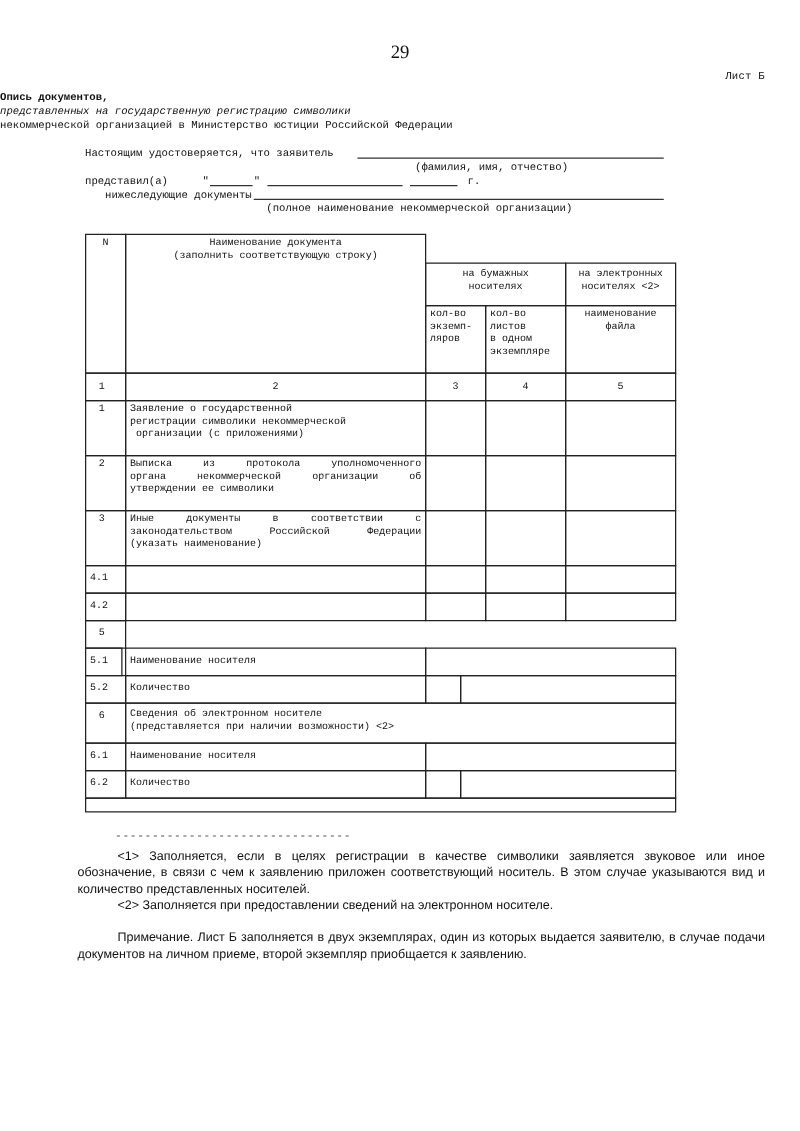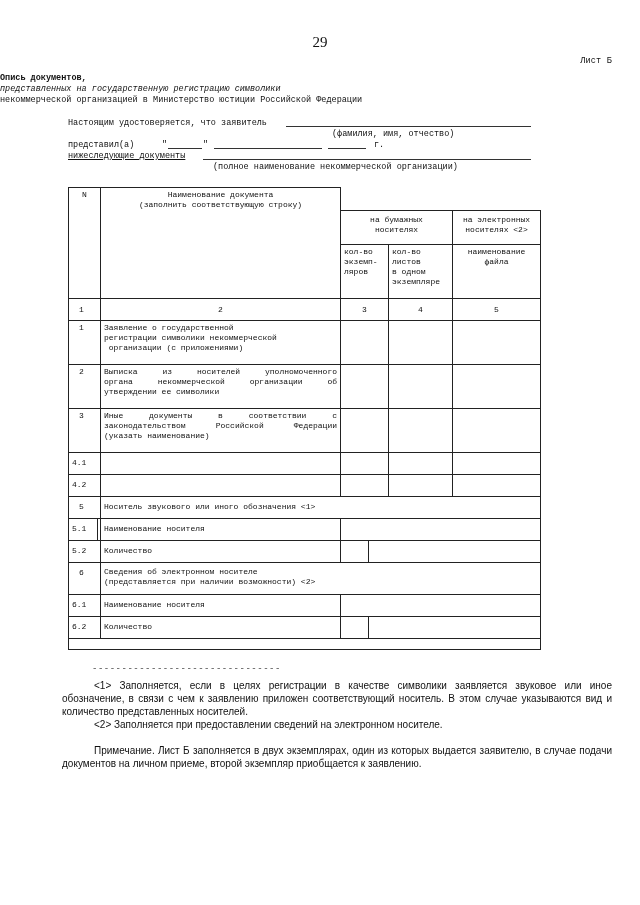--- a/index.html
+++ b/index.html
@@ -45,21 +45,21 @@
 <div class="abs mono form-line" style="left:332px; top:129px;">(фамилия, имя, отчество)</div>
 
 <div class="abs mono form-line" style="left:68px; top:140px;">представил(а)</div>
 <div class="abs mono form-line" style="left:162px; top:140px;">"</div>
 <div class="uline" style="left:168px; top:148px; width:34px;"></div>
 <div class="abs mono form-line" style="left:203px; top:140px;">"</div>
 <div class="uline" style="left:214px; top:148px; width:108px;"></div>
 <div class="uline" style="left:328px; top:148px; width:38px;"></div>
 <div class="abs mono form-line" style="left:374px; top:140px;">г.</div>
 
-<div class="abs mono form-line" style="left:68px; top:151px;text-decoration:underline;">нижеследующие документы</div>
+<div class="abs mono form-line" style="left:84px; top:151px;">нижеследующие документы</div>
 <div class="uline" style="left:203px; top:159px; width:328px;"></div>
 <div class="abs mono form-line" style="left:213px; top:162px;">(полное наименование некоммерческой организации)</div>
 
 <div id="doc-table" class="abs mono">
 
   <div class="cell center" style="left:0; top:0; width:33px; height:112px;">
     <span class="t">N</span>
   </div>
   <div class="cell center" style="left:32px; top:0; width:241px; height:112px;">
     <span class="t">Наименование документа</span>
@@ -100,21 +100,21 @@
     <span class="t">Заявление о государственной</span>
     <span class="t">регистрации символики некоммерческой</span>
     <span class="t" style="white-space:pre;"> организации (с приложениями)</span>
   </div>
   <div class="cell" style="left:272px; top:133px; width:49px; height:45px;"></div>
   <div class="cell" style="left:320px; top:133px; width:65px; height:45px;"></div>
   <div class="cell" style="left:384px; top:133px; width:89px; height:45px;"></div>
 
   <div class="cell" style="left:0; top:177px; width:33px; height:45px; padding-left:10px;">2</div>
   <div class="cell justify" style="left:32px; top:177px; width:241px; height:45px;">
-    <span class="t" style="text-align-last:justify;">Выписка из носителей уполномоченного</span>
+    <span class="t" style="text-align-last:justify;">Выписка из протокола уполномоченного</span>
     <span class="t" style="text-align-last:justify;">органа некоммерческой организации об</span>
     <span class="t">утверждении ее символики</span>
   </div>
   <div class="cell" style="left:272px; top:177px; width:49px; height:45px;"></div>
   <div class="cell" style="left:320px; top:177px; width:65px; height:45px;"></div>
   <div class="cell" style="left:384px; top:177px; width:89px; height:45px;"></div>
 
   <div class="cell" style="left:0; top:221px; width:33px; height:45px; padding-left:10px;">3</div>
   <div class="cell justify" style="left:32px; top:221px; width:241px; height:45px;">
     <span class="t" style="text-align-last:justify;">Иные документы в соответствии с</span>
@@ -131,21 +131,20 @@
   <div class="cell" style="left:320px; top:265px; width:65px; height:23px;"></div>
   <div class="cell" style="left:384px; top:265px; width:89px; height:23px;"></div>
 
   <div class="cell" style="left:0; top:287px; width:33px; height:23px; padding-top:5px;">4.2</div>
   <div class="cell" style="left:32px; top:287px; width:241px; height:23px;"></div>
   <div class="cell" style="left:272px; top:287px; width:49px; height:23px;"></div>
   <div class="cell" style="left:320px; top:287px; width:65px; height:23px;"></div>
   <div class="cell" style="left:384px; top:287px; width:89px; height:23px;"></div>
 
   <div class="cell" style="left:0; top:309px; width:33px; height:23px; padding-top:5px; padding-left:10px;">5</div>
-  <div class="cell" style="left:32px; top:309px; width:441px; height:23px; padding-top:5px;">Носитель звукового или иного обозначения &lt;1&gt;</div>
 
   <div class="cell" style="left:0; top:331px; width:30px; height:23px; padding-top:5px;">5.1</div>
   <div class="cell" style="left:32px; top:331px; width:241px; height:23px; padding-top:5px;">Наименование носителя</div>
   <div class="cell" style="left:272px; top:331px; width:201px; height:23px;"></div>
 
   <div class="cell" style="left:0; top:353px; width:33px; height:23px; padding-top:5px;">5.2</div>
   <div class="cell" style="left:32px; top:353px; width:241px; height:23px; padding-top:5px;">Количество</div>
   <div class="cell" style="left:272px; top:353px; width:29px; height:23px;"></div>
   <div class="cell" style="left:300px; top:353px; width:173px; height:23px;"></div>
 

